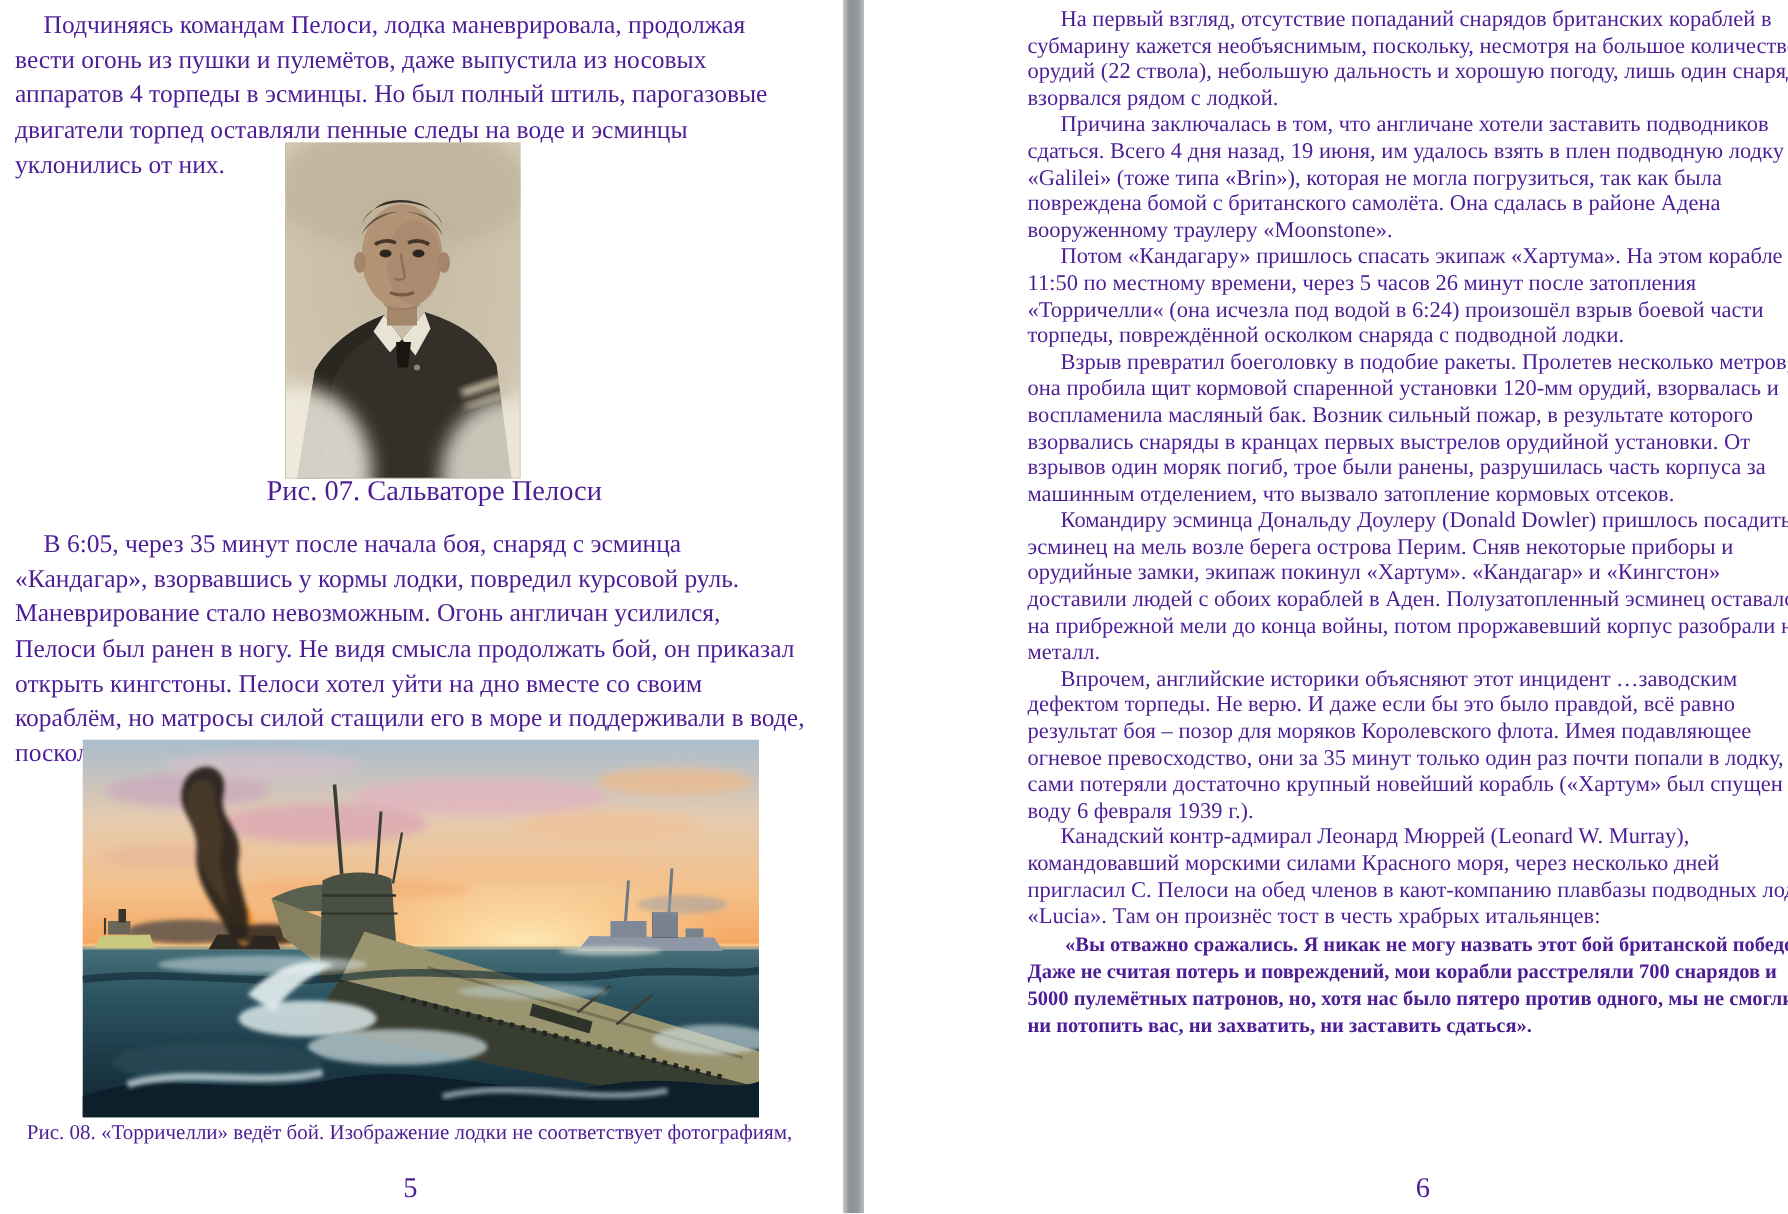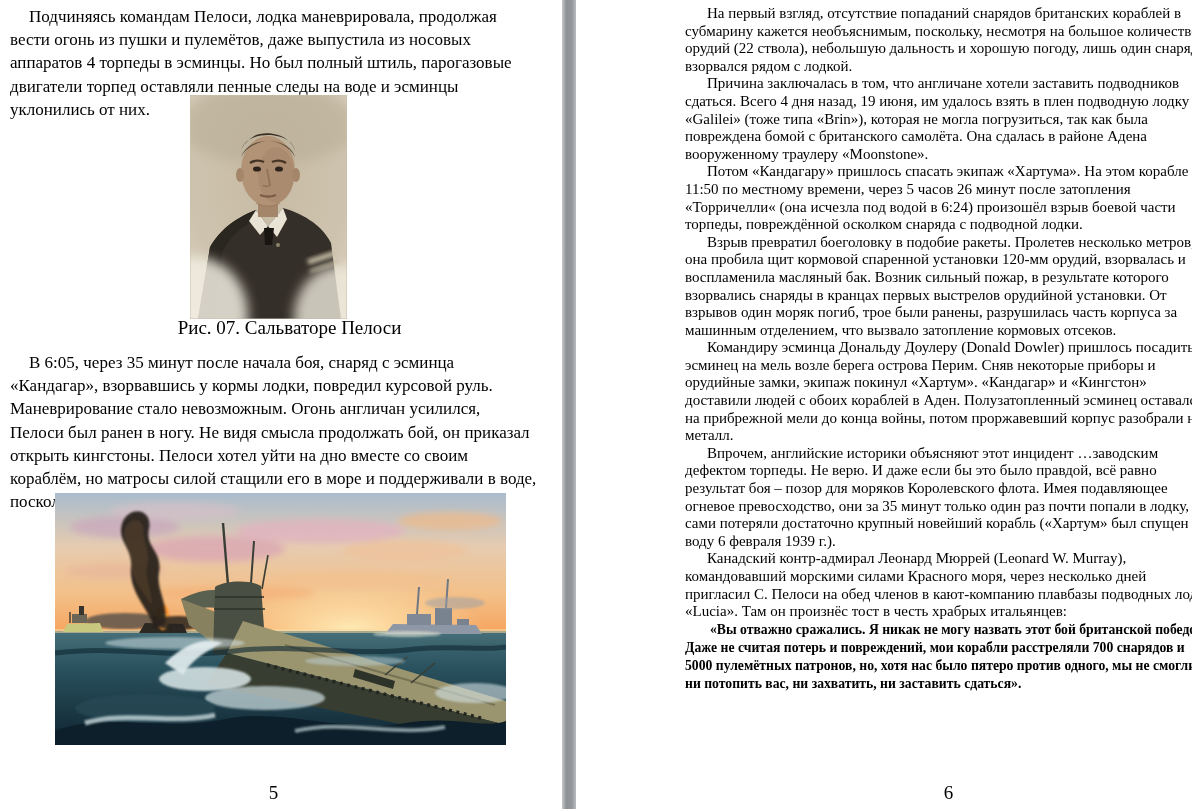--- a/index.html
+++ b/index.html
@@ -1,17 +1,17 @@
 <!DOCTYPE html>
 <html lang="ru"><head>
 <meta charset="utf-8">
 <style>
   html,body{margin:0;padding:0;background:#ffffff;}
   #screen{position:relative;width:1192px;height:809px;background:#ffffff;overflow:hidden;
-          font-family:"Liberation Serif","DejaVu Serif",serif;color:#000000;}
+          font-family:"Liberation Serif","DejaVu Serif",serif;color:#4c1d95;}
   .page{position:absolute;top:0;height:809px;background:#fff;}
   #page-left{left:0;width:562px;}
   #page-right{left:576px;width:616px;margin-left:24px;}
   #divider{position:absolute;top:0;left:562px;width:14px;height:809px;
            background:linear-gradient(to right,#c6cacd 0%,#8e9296 30%,#94989c 70%,#b9bdc0 100%);}
   .body-text{font-size:17px;line-height:23.2px;text-align:left;}
   .body-text p{margin:0;text-indent:19px;}
   #lp-para1{position:absolute;top:5px;left:10px;width:527px;}
   #lp-para2{position:absolute;top:351px;left:10px;width:527px;}
   #portrait{position:absolute;top:95px;left:190px;width:157px;height:224px;}
@@ -202,20 +202,21 @@
           <path d="M0,238 C50,218 110,240 170,226 C230,214 290,242 350,230 C400,222 430,236 451,228 L451,252 L0,252 Z" fill="#0c1f2a"></path>
           <path d="M30,230 C70,218 120,232 160,222" stroke="#c6d8da" stroke-width="5" fill="none" opacity="0.8" filter="url(#soft2)"></path>
           <path d="M240,238 C290,226 340,244 390,234" stroke="#b9cdd0" stroke-width="4" fill="none" opacity="0.7" filter="url(#soft2)"></path>
           <ellipse cx="420" cy="200" rx="40" ry="10" fill="#d4e3e5" opacity="0.6" filter="url(#soft2)"></ellipse>
           <ellipse cx="300" cy="168" rx="50" ry="5" fill="#bdd2d6" opacity="0.5" filter="url(#soft2)"></ellipse>
         </g>
       </svg>
     </div>
 
     <div id="caption08">
+      <div>Рис. 08. «Торричелли» ведёт бой. Изображение лодки не соответствует фотографиям,</div>
     </div>
 
     <div class="pagenum" id="pagenum-5">5</div>
   </div>
 
   <div id="divider"></div>
 
   <div class="page" id="page-right">
     <div id="rp-text">
       <p>На первый взгляд, отсутствие попаданий снарядов британских кораблей в субмарину кажется необъяснимым, поскольку, несмотря на большое количество орудий (22 ствола), небольшую дальность и хорошую погоду, лишь один снаряд взорвался рядом с лодкой.</p>

